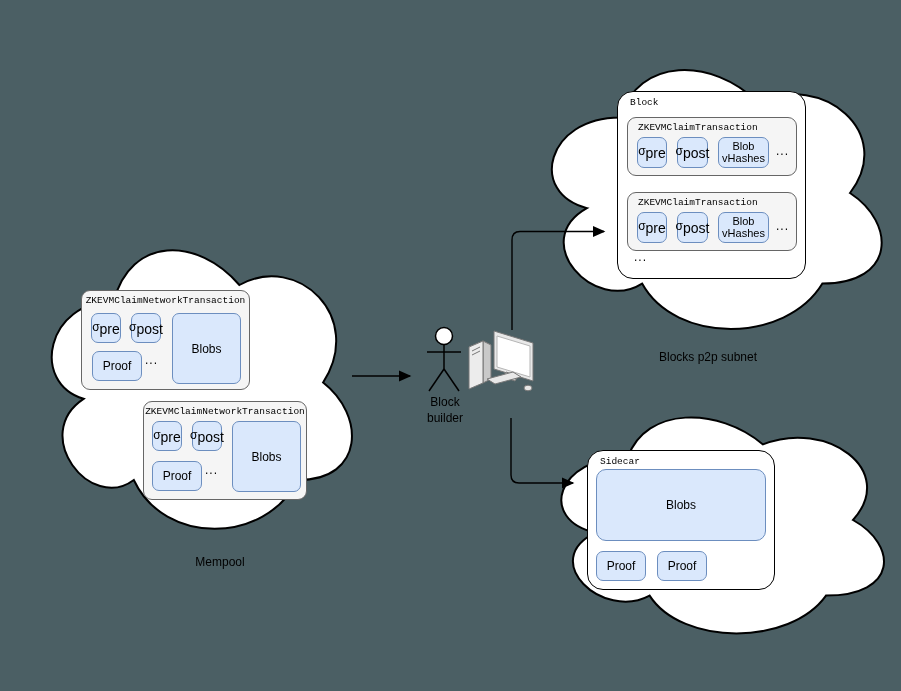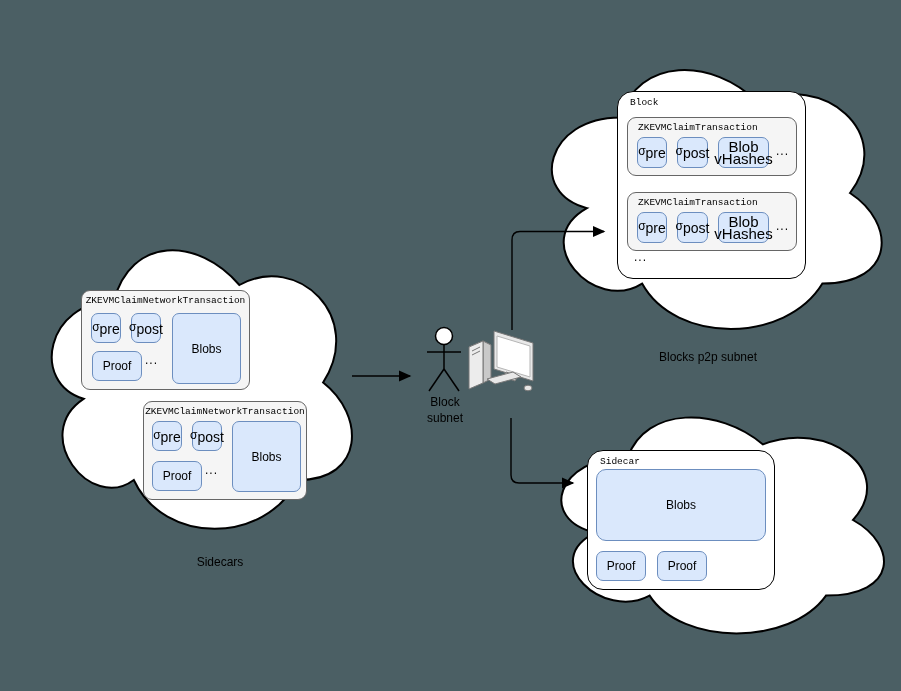--- a/index.html
+++ b/index.html
@@ -45,21 +45,21 @@
     font-size:9.5px; letter-spacing:0; white-space:nowrap;
   }
   .mono-title.centered { left:0; right:0; text-align:center; }
   .ellipsis { position:absolute; font-size:12px; letter-spacing:1px; }
   .outlabel {
     position:absolute; text-align:center;
     font-size:12px; line-height:16px; color:#000;
   }
   .sigma { font-size:12px; }
   .sigma sub { font-size:14px; vertical-align:-3px; }
-  .two-line { font-size:15px; line-height:11.5px; }
+  .two-line { font-size:11px; line-height:11.5px; }
 </style>
 </head>
 <body>
 
 <div class="canvas">
 
   <svg class="layer" width="901" height="691" viewBox="0 0 901 691">
     <defs>
       <marker id="arrowhead" markerWidth="10" markerHeight="10" refX="8" refY="4" orient="auto">
         <path d="M0,0 L9,4 L0,8 z" fill="#000"></path>
@@ -115,25 +115,25 @@
       <span class="sigma"><span>σ</span><sub>pre</sub></span>
     </div>
     <div class="bluebox" style="left:48px; top:19px; width:30px; height:30px;">
       <span class="sigma"><span>σ</span><sub>post</sub></span>
     </div>
     <div class="bluebox" style="left:88px; top:19px; width:69px; height:71px;">Blobs</div>
     <div class="bluebox" style="left:8px; top:59px; width:50px; height:30px;">Proof</div>
     <div class="ellipsis" style="left:61px; top:61px;">...</div>
   </div>
 
-  <div class="outlabel" style="left:160px; top:554px; width:120px;">Sidecars</div>
+  <div class="outlabel" style="left:160px; top:554px; width:120px;">Mempool</div>
 
   <div class="outlabel" style="left:406px; top:394px; width:78px;">
     <div>Block</div>
-    <div>subnet</div>
+    <div>builder</div>
   </div>
 
   <div class="whitebox" style="left:617px; top:91px; width:189px; height:188px;">
     <div class="mono-title" style="left:12px; top:5px;">Block</div>
 
     <div class="graybox" style="left:9px; top:25px; width:170px; height:59px;">
       <div class="mono-title" style="left:10px; top:4px;">ZKEVMClaimTransaction</div>
       <div class="bluebox" style="left:9px; top:19px; width:30px; height:31px;">
         <span class="sigma"><span>σ</span><sub>pre</sub></span>
       </div>

